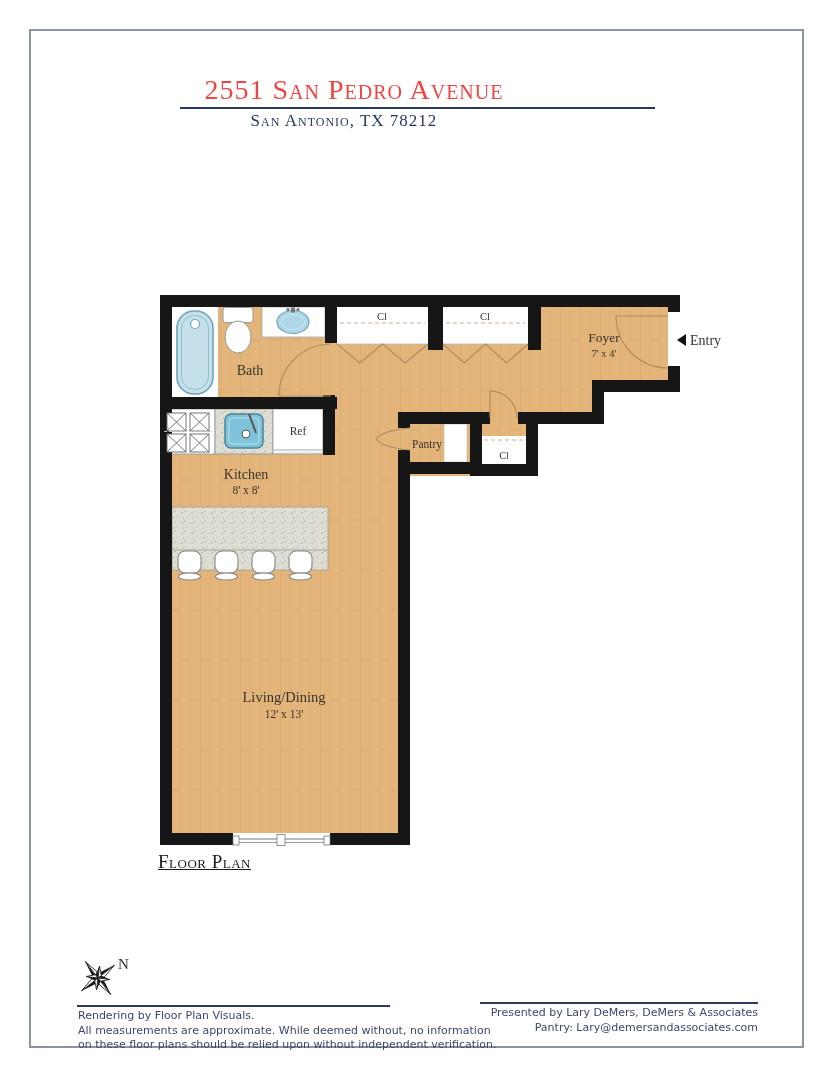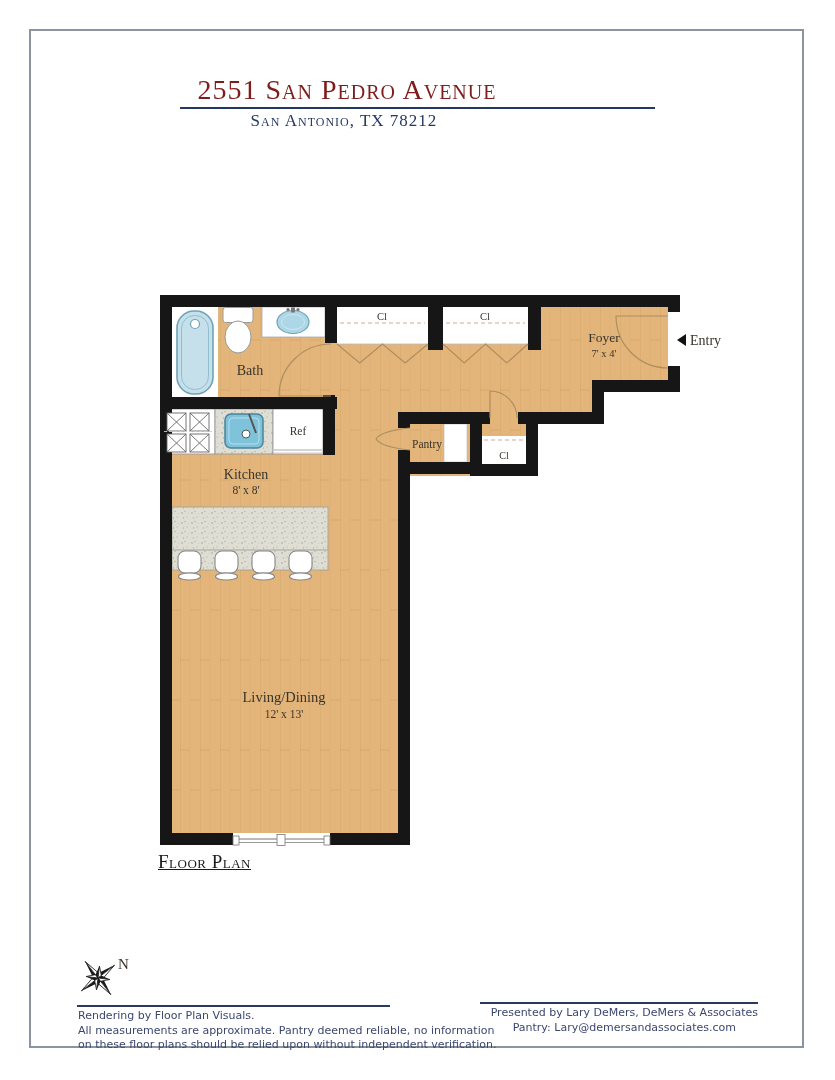--- a/index.html
+++ b/index.html
@@ -1,32 +1,32 @@
 <!DOCTYPE html>
 <html><head>
 <meta charset="utf-8">
 <style>
   html,body{margin:0;padding:0;background:#ffffff;}
   body{width:835px;height:1080px;position:relative;overflow:hidden;
        font-family:"Liberation Serif", serif;}
   .abs{position:absolute;}
   .page-border{left:29px;top:29px;width:775px;height:1019px;
        border:2px solid #8C94A0;box-sizing:border-box;}
-  .title{left:5px;top:74px;width:684px;text-align:center;
+  .title{left:12px;top:74px;width:684px;text-align:center;
        font-size:28px;font-variant:small-caps;letter-spacing:1px;
-       color:#7f1d1d;font-weight:500;}
+       color:#ef4444;font-weight:500;}
   .title-rule{left:180px;top:107px;width:475px;height:2px;background:#243860;}
   .subtitle{left:0;top:111px;width:688px;text-align:center;
        font-size:17px;font-variant:small-caps;letter-spacing:1px;color:#243860;}
   .caption{left:158px;top:851px;font-size:19px;font-variant:small-caps;
        letter-spacing:.5px;color:#1b1b1b;text-decoration:underline;}
   .foot{font-family:"DejaVu Sans", sans-serif;font-size:11px;line-height:14.5px;
        color:#3C4770;}
   .foot-left{left:78px;top:1009px;text-align:left;}
-  .foot-right{right:77px;top:1006px;text-align:center;}
+  .foot-right{right:77px;top:1006px;text-align:right;}
   .rule-left{left:77px;top:1005px;width:313px;height:2px;background:#2E3A5C;}
   .rule-right{left:480px;top:1002px;width:278px;height:2px;background:#2E3A5C;}
   svg text{font-family:"Liberation Serif", serif;fill:#38342C;}
 </style>
 </head>
 <body>
 
 <div class="abs page-border"></div>
 
 <div class="abs title">2551 San Pedro Avenue</div>
@@ -227,20 +227,20 @@
       <path d="M0,0 L3,-3 L12,0 Z" fill="#1A1A1A"></path>
         <path d="M0,0 L3,3 L12,0 Z" fill="#fff" stroke="#1A1A1A" stroke-width="0.8"></path>
     </g>
   </g>
   <text x="48" y="21" font-size="15" fill="#222222">N</text>
 </svg>
 
 <div class="abs rule-left"></div>
 <div class="abs foot foot-left">
   <div>Rendering by Floor Plan Visuals.</div>
-  <div>All measurements are approximate. Pantry deemed reliable, no information</div>
+  <div>All measurements are approximate. While deemed without, no information</div>
   <div>on these floor plans should be relied upon without independent verification.</div>
 </div>
 <div class="abs rule-right"></div>
 <div class="abs foot foot-right">
   <div>Presented by Lary DeMers, DeMers &amp; Associates</div>
   <div>Pantry: Lary@demersandassociates.com</div>
 </div>
 
 </body></html>

